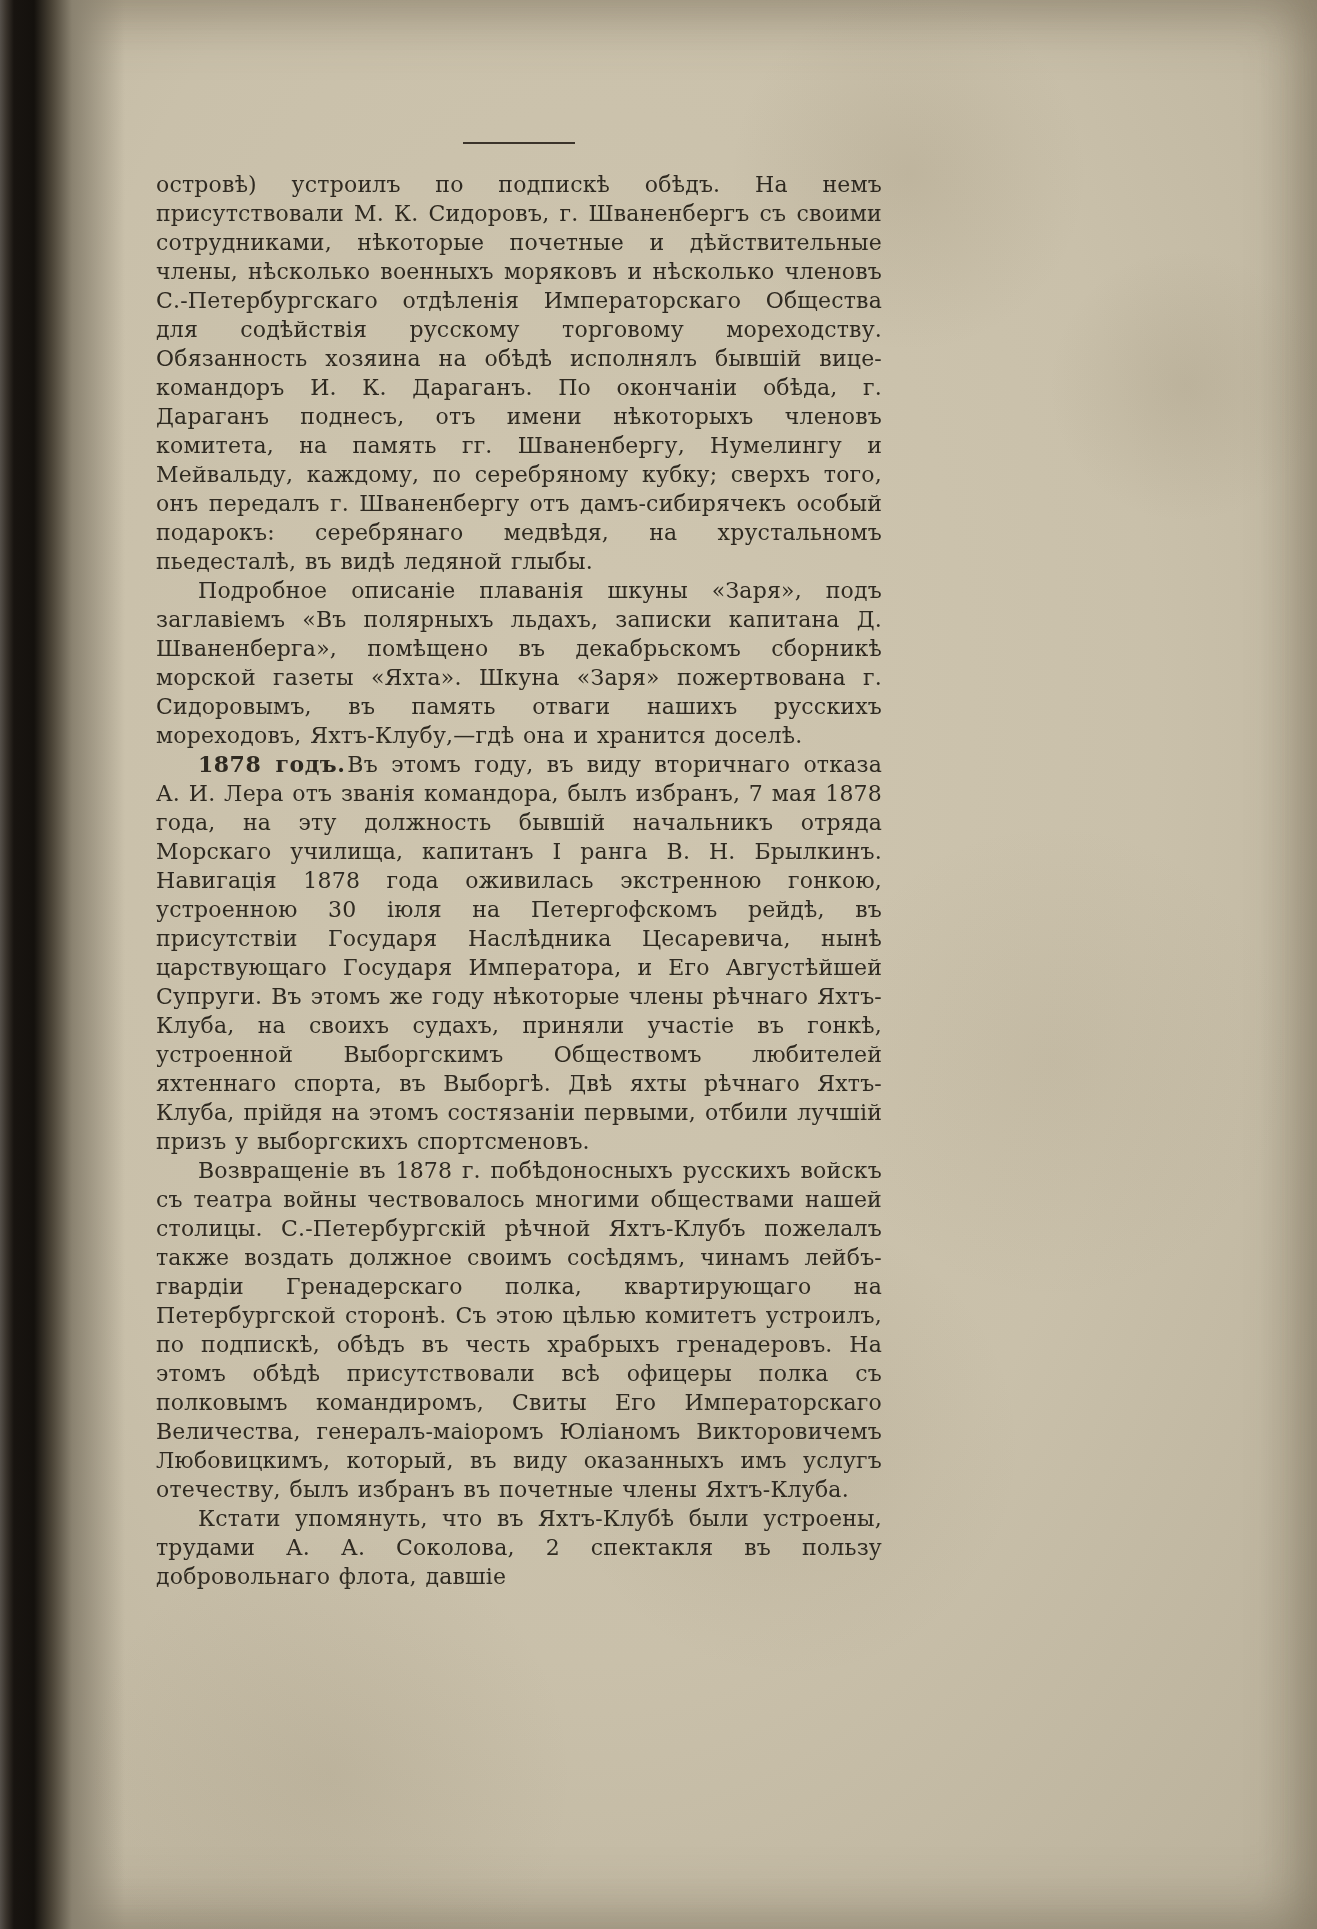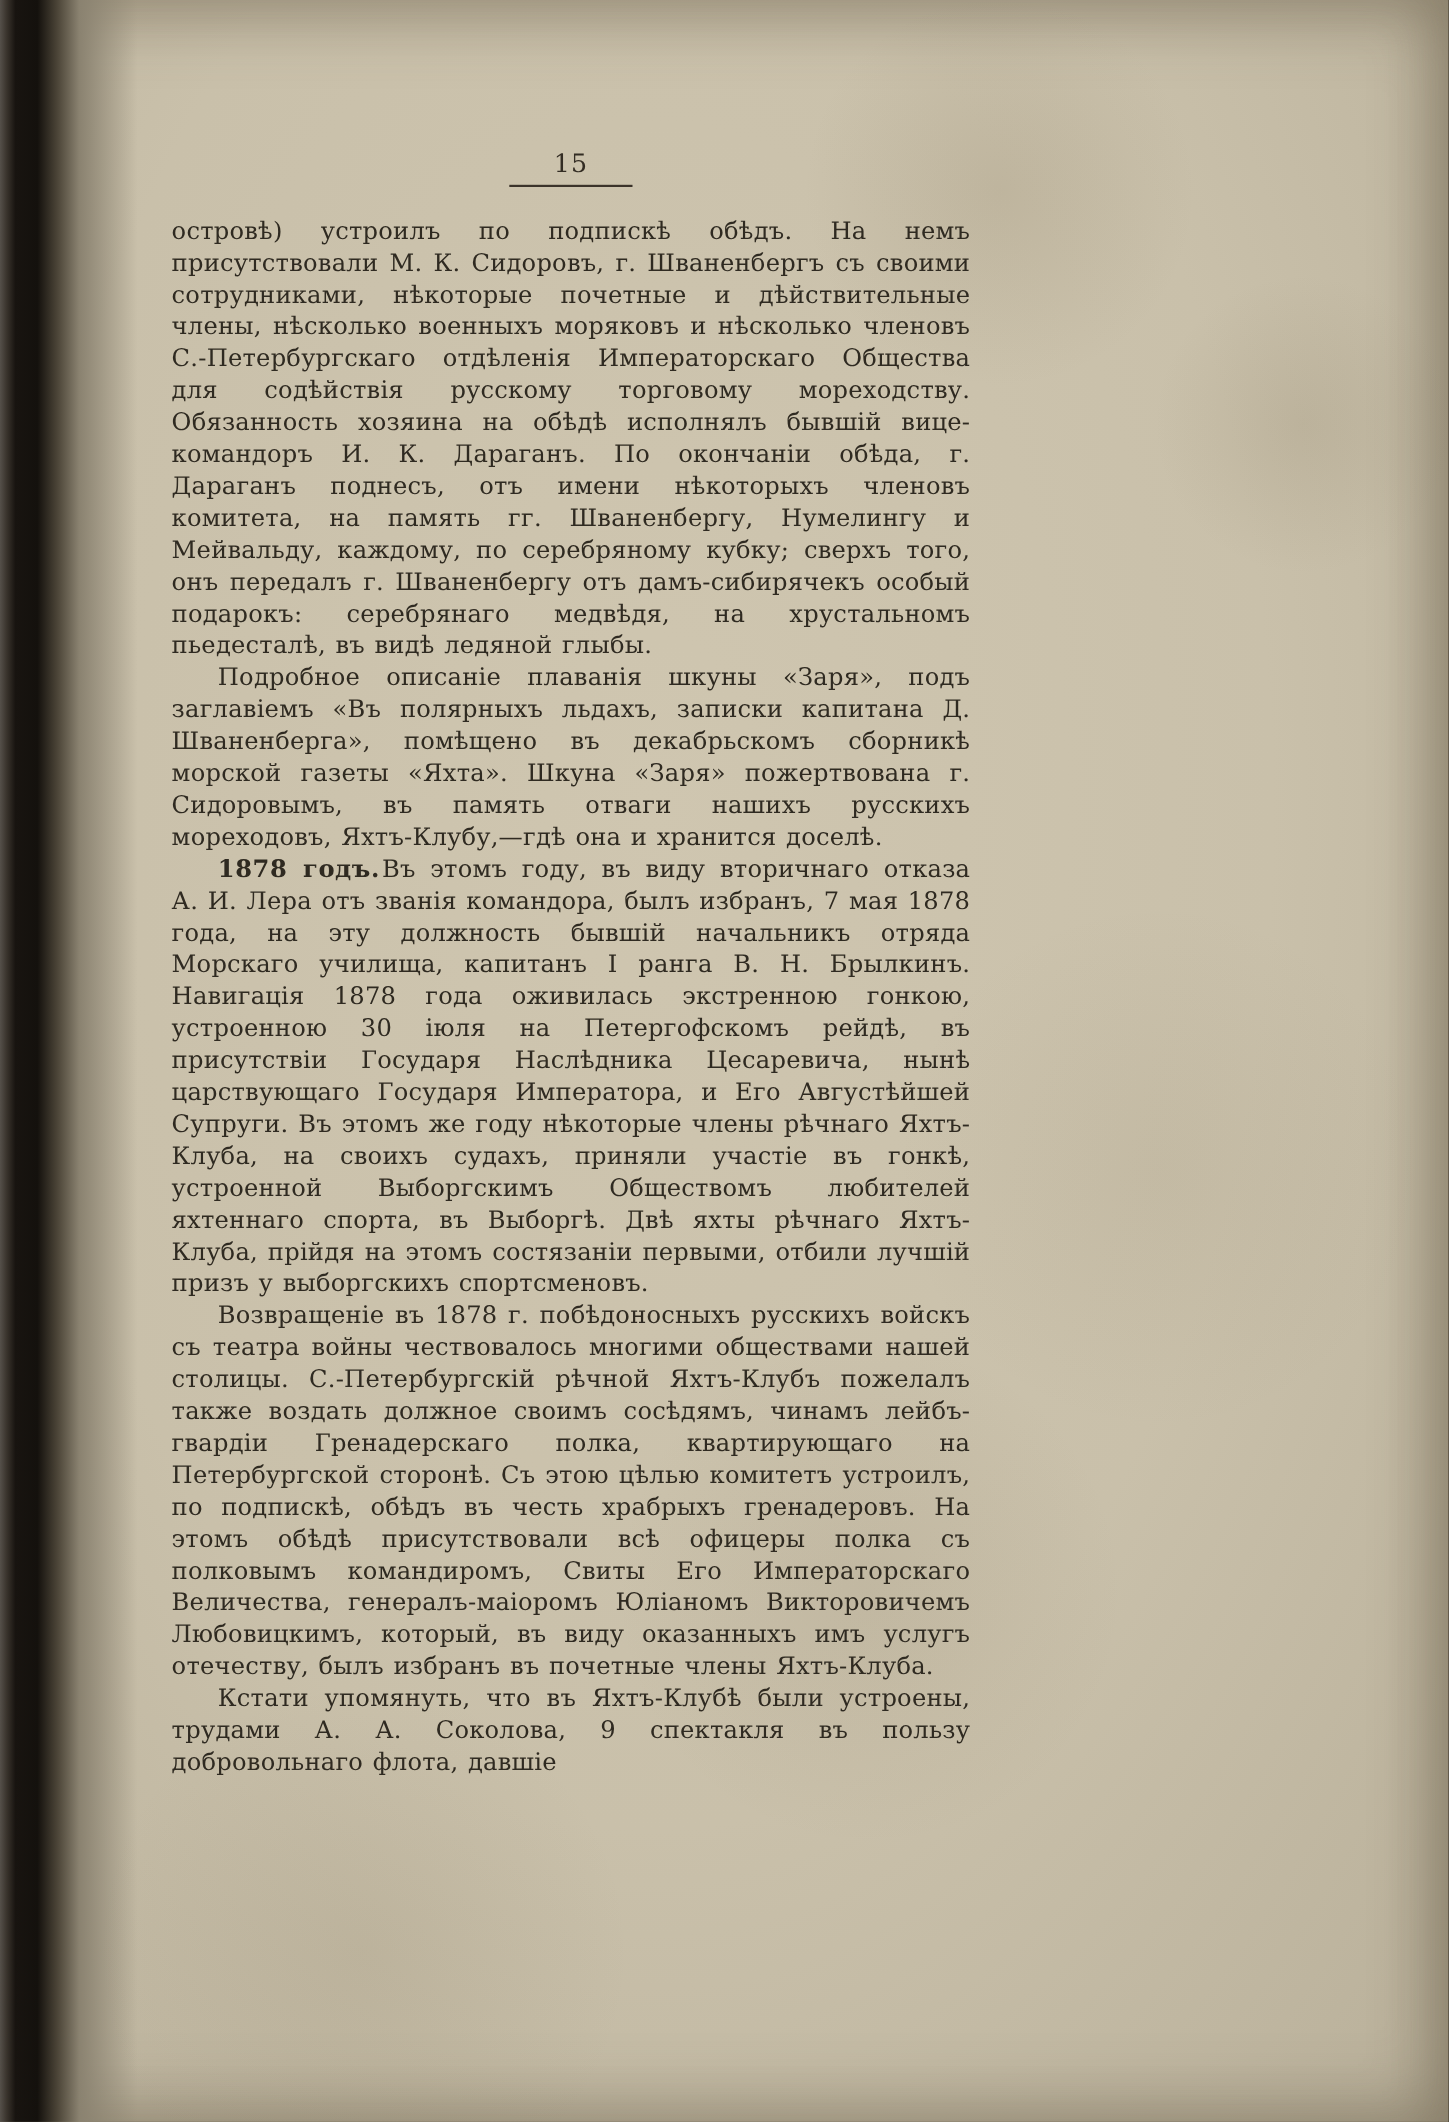--- a/index.html
+++ b/index.html
@@ -83,31 +83,30 @@
 </style>
 </head>
 <body>
 
 <div class="scan">
   <div class="gutter"></div>
   <div class="stains"></div>
 
   <div class="page-inner">
     <div class="page-header">
-      <div class="page-number">15</div>
       <div class="page-number-rule"></div>
     </div>
 
     <div class="text-block">
       <p class="noindent">островѣ) устроилъ по подпискѣ обѣдъ. На немъ присутствовали М. К. Сидоровъ, г. Шваненбергъ съ своими сотрудниками, нѣкоторые почетные и дѣйствительные члены, нѣсколько военныхъ моряковъ и нѣсколько членовъ С.-Петербургскаго отдѣленія Императорскаго Общества для содѣйствія русскому торговому мореходству. Обязанность хозяина на обѣдѣ исполнялъ бывшій вице-командоръ И. К. Дараганъ. По окончаніи обѣда, г. Дараганъ поднесъ, отъ имени нѣкоторыхъ членовъ комитета, на память гг. Шваненбергу, Нумелингу и Мейвальду, каждому, по серебряному кубку; сверхъ того, онъ передалъ г. Шваненбергу отъ дамъ-сибирячекъ особый подарокъ: серебрянаго медвѣдя, на хрустальномъ пьедесталѣ, въ видѣ ледяной глыбы.</p>
 
       <p class="indent">Подробное описаніе плаванія шкуны «Заря», подъ заглавіемъ «Въ полярныхъ льдахъ, записки капитана Д. Шваненберга», помѣщено въ декабрьскомъ сборникѣ морской газеты «Яхта». Шкуна «Заря» пожертвована г. Сидоровымъ, въ память отваги нашихъ русскихъ мореходовъ, Яхтъ-Клубу,—гдѣ она и хранится доселѣ.</p>
 
       <p class="indent">
         <span class="lead">1878 годъ.</span><span>Въ этомъ году, въ виду вторичнаго отказа А. И. Лера отъ званія командора, былъ избранъ, 7 мая 1878 года, на эту должность бывшій начальникъ отряда Морскаго училища, капитанъ I ранга В. Н. Брылкинъ. Навигація 1878 года оживилась экстренною гонкою, устроенною 30 іюля на Петергофскомъ рейдѣ, въ присутствіи Государя Наслѣдника Цесаревича, нынѣ царствующаго Государя Императора, и Его Августѣйшей Супруги. Въ этомъ же году нѣкоторые члены рѣчнаго Яхтъ-Клуба, на своихъ судахъ, приняли участіе въ гонкѣ, устроенной Выборгскимъ Обществомъ любителей яхтеннаго спорта, въ Выборгѣ. Двѣ яхты рѣчнаго Яхтъ-Клуба, прійдя на этомъ состязаніи первыми, отбили лучшій призъ у выборгскихъ спортсменовъ.</span>
       </p>
 
       <p class="indent">Возвращеніе въ 1878 г. побѣдоносныхъ русскихъ войскъ съ театра войны чествовалось многими обществами нашей столицы. С.-Петербургскій рѣчной Яхтъ-Клубъ пожелалъ также воздать должное своимъ сосѣдямъ, чинамъ лейбъ-гвардіи Гренадерскаго полка, квартирующаго на Петербургской сторонѣ. Съ этою цѣлью комитетъ устроилъ, по подпискѣ, обѣдъ въ честь храбрыхъ гренадеровъ. На этомъ обѣдѣ присутствовали всѣ офицеры полка съ полковымъ командиромъ, Свиты Его Императорскаго Величества, генералъ-маіоромъ Юліаномъ Викторовичемъ Любовицкимъ, который, въ виду оказанныхъ имъ услугъ отечеству, былъ избранъ въ почетные члены Яхтъ-Клуба.</p>
 
-      <p class="indent">Кстати упомянуть, что въ Яхтъ-Клубѣ были устроены, трудами А. А. Соколова, 9 спектакля въ пользу добровольнаго флота, давшіе</p>
+      <p class="indent">Кстати упомянуть, что въ Яхтъ-Клубѣ были устроены, трудами А. А. Соколова, 2 спектакля въ пользу добровольнаго флота, давшіе</p>
     </div>
   </div>
 </div>
 
 </body></html>

